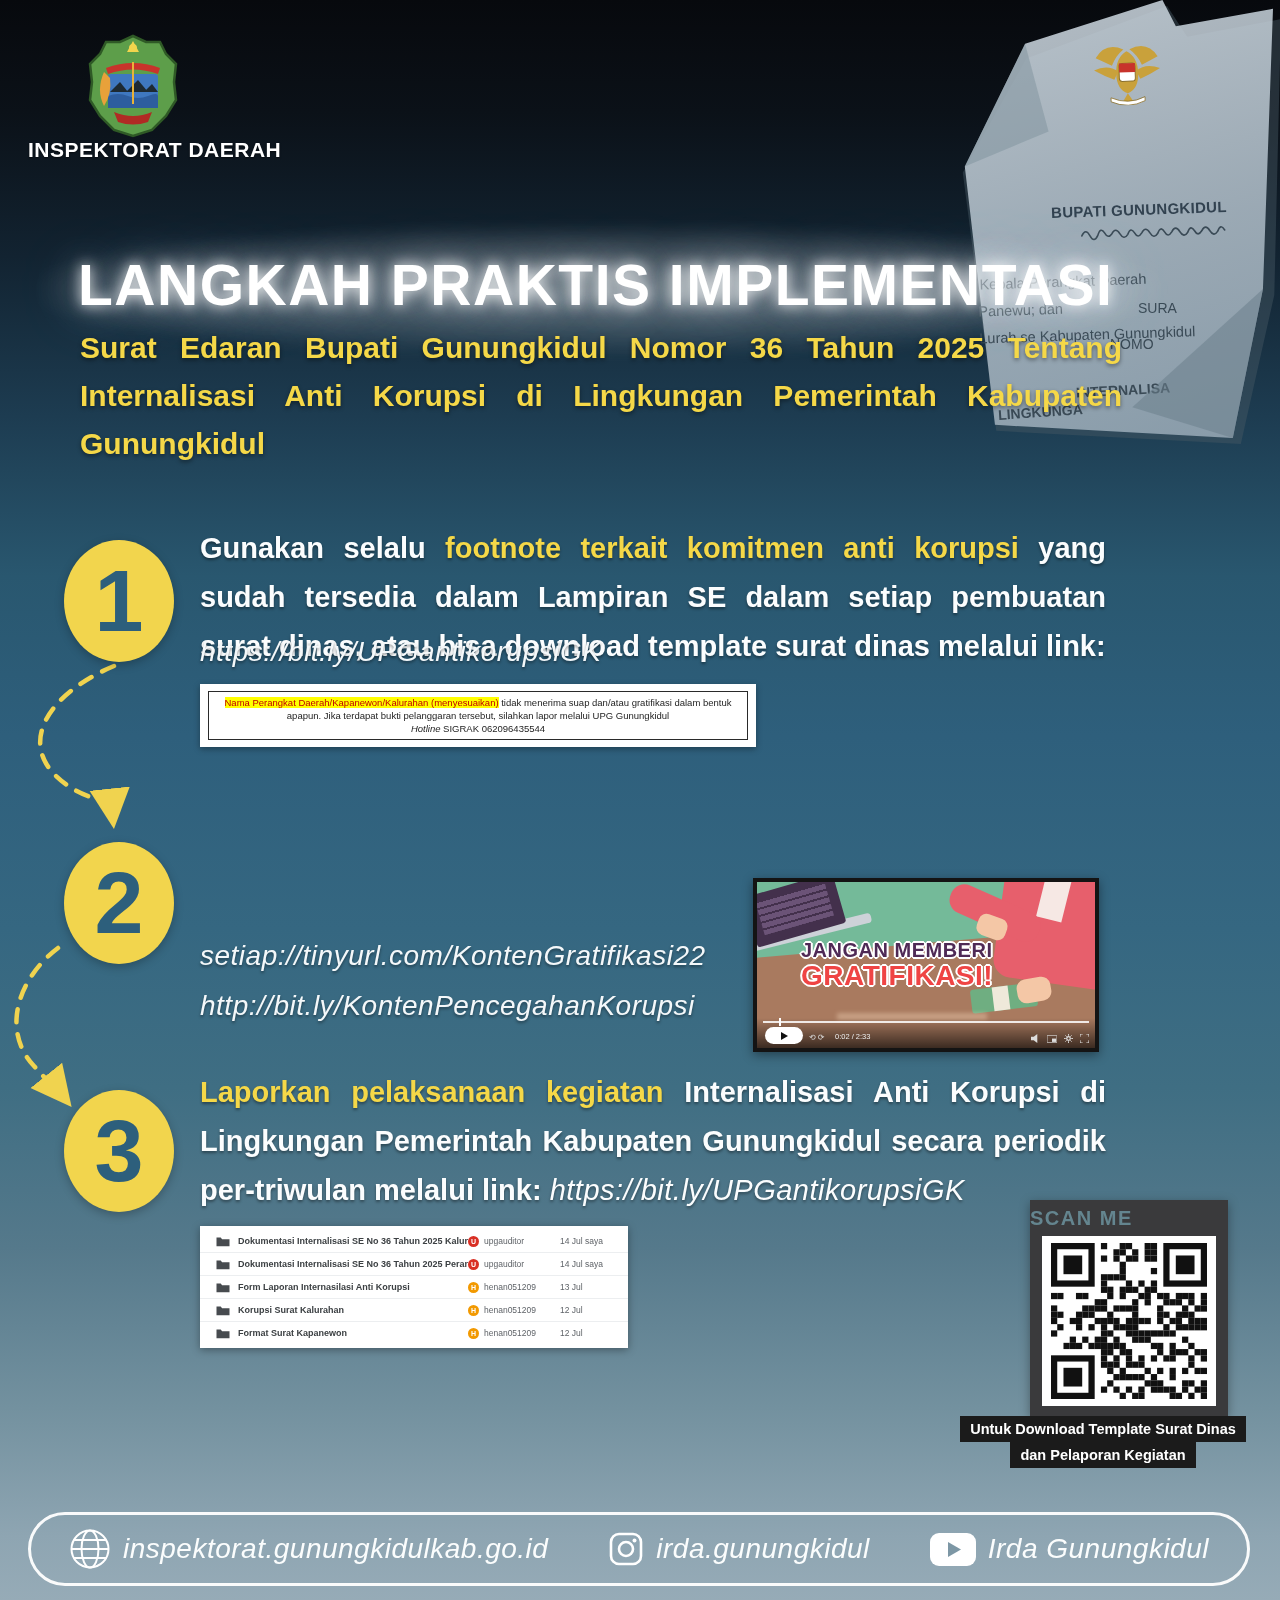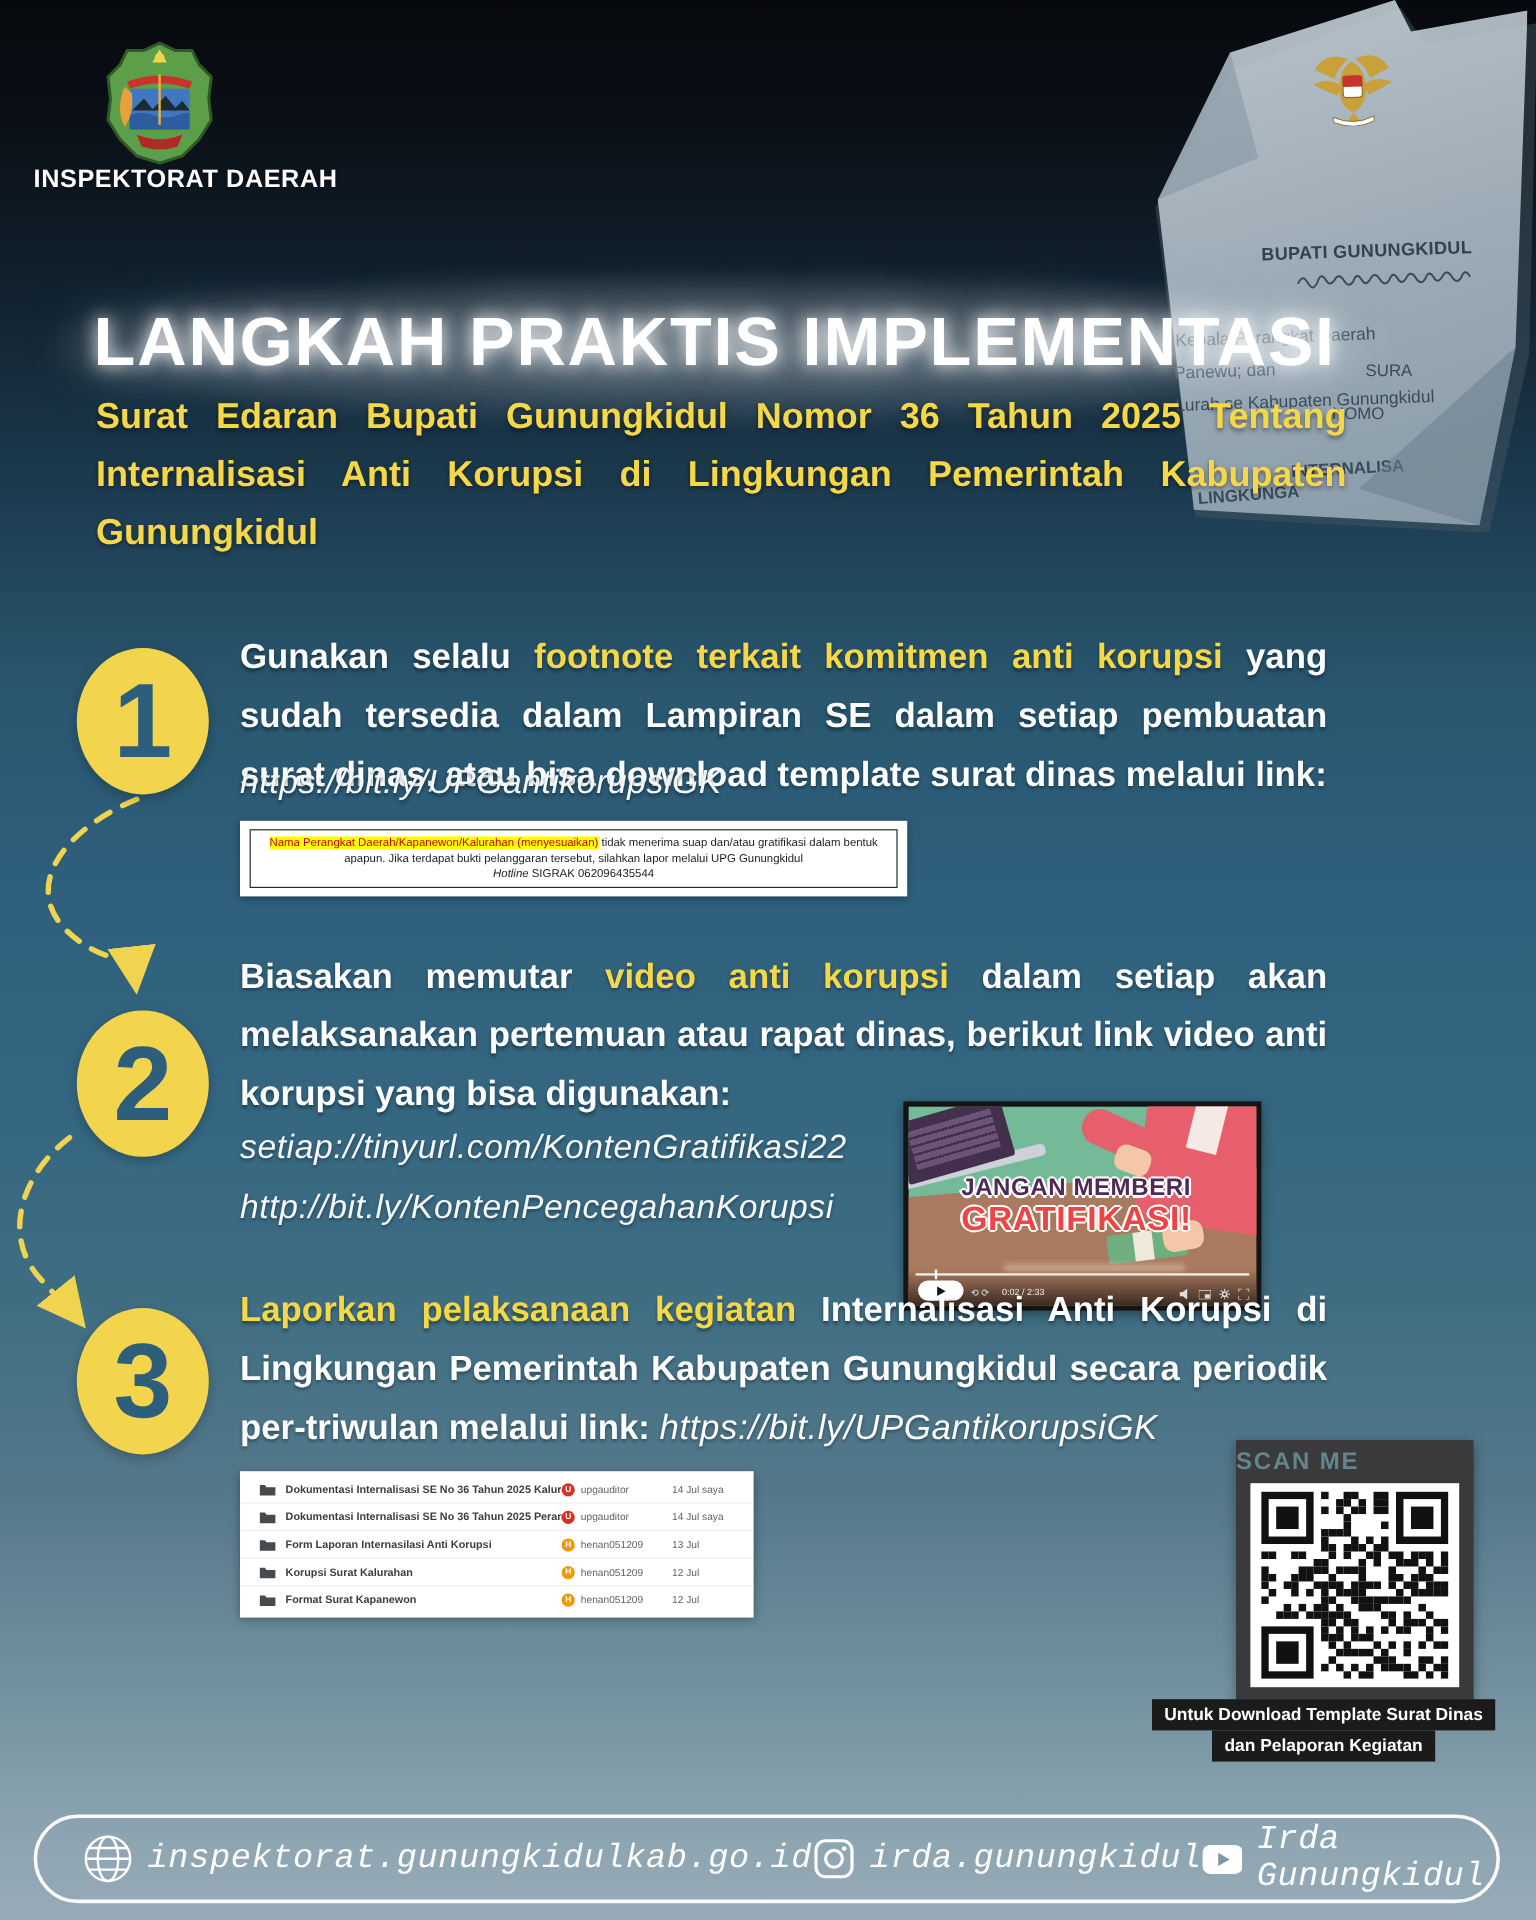--- a/index.html
+++ b/index.html
@@ -62,22 +62,22 @@
   .l1{top:636px;} .l2a{top:940px;} .l2b{top:990px;}
   
   .footnote-outer{left:200px;top:684px;width:540px;background:#fff;padding:7px 8px;z-index:3;
     box-shadow:0 2px 6px rgba(0,0,0,.35);}
   .footnote-inner{border:1.5px solid #2a2a2a;padding:4px 8px;text-align:center;
     font-size:9.5px;line-height:13px;color:#1d1d1d;}
   .footnote-hl{background:#ffff00;color:#c00000;}
   
   .arrows{left:0;top:0;z-index:2;pointer-events:none;}
   
-  .video{left:753px;top:878px;width:298px;height:174px;background:#161616;
-    border:4px solid #141414;box-sizing:border-box;z-index:3;overflow:hidden;box-shadow:0 3px 10px rgba(0,0,0,.4);margin-top:40px;}
+  .video{left:753px;top:878px;width:346px;height:174px;background:#161616;
+    border:4px solid #141414;box-sizing:border-box;z-index:3;overflow:hidden;box-shadow:0 3px 10px rgba(0,0,0,.4);}
   .vid-wall{position:absolute;left:0;top:0;width:100%;height:46%;background:#74ba99;}
   .vid-desk{position:absolute;left:-20px;top:62px;width:360px;height:140px;background:#a97a5f;transform:rotate(-5deg);}
   .vid-laptop{position:absolute;left:-8px;top:2px;width:92px;height:52px;background:#43304c;transform:rotate(-16deg);border-radius:3px;}
   .vid-laptop::after{content:"";position:absolute;left:10px;top:8px;right:10px;bottom:10px;
     background:repeating-linear-gradient(0deg,#6b5377 0 5px,#43304c 5px 7px);}
   .vid-laptop-base{position:absolute;left:-14px;top:46px;width:130px;height:10px;background:#cdd2d8;transform:rotate(-14deg);border-radius:4px;}
   .vid-torso{position:absolute;right:-24px;top:-18px;width:120px;height:120px;background:#e75f6c;border-radius:18px;transform:rotate(8deg);}
   .vid-lapel{position:absolute;right:28px;top:-6px;width:26px;height:44px;background:#f6e8e4;transform:rotate(14deg);}
   .vid-arm{position:absolute;right:52px;top:16px;width:96px;height:30px;background:#e75f6c;border-radius:14px;transform:rotate(24deg);}
   .vid-hand1{position:absolute;right:88px;top:34px;width:30px;height:22px;background:#f4c7a6;border-radius:8px;transform:rotate(20deg);}
@@ -118,21 +118,21 @@
   .qr-scan{position:absolute;left:0;top:7px;width:100%;text-align:left;
     font-size:20px;font-weight:800;letter-spacing:1.5px;color:#64858f;}
   .qr-white{position:absolute;left:12px;top:36px;width:174px;height:170px;background:#fff;
     display:flex;align-items:center;justify-content:center;}
   .qr-captions{left:940px;top:1416px;width:326px;text-align:center;z-index:3;line-height:0;}
   .qr-cap-bar{display:inline-block;background:#1b1b1b;color:#fff;font-size:14.5px;font-weight:700;
     line-height:24px;padding:1px 10px;}
   
   .footer-pill{left:28px;top:1512px;width:1222px;height:74px;border:3px solid rgba(255,255,255,.95);
     border-radius:40px;box-sizing:border-box;display:flex;align-items:center;justify-content:space-between;
-    padding:0 38px;z-index:3;font-family:Liberation Mono, monospace;}
+    padding:0 38px;z-index:3;}
   .footer-item{display:flex;align-items:center;gap:12px;color:#fbfdfd;
     font-size:28px;font-style:italic;font-weight:400;letter-spacing:.5px;}
   .footer-item svg{display:block;}
 </style>
 </head>
 <body>
 
 <div id="poster">
 
   <svg class="abs" style="left:86px;top:34px;z-index:3" width="94" height="104" viewBox="0 0 94 104">
@@ -211,21 +211,20 @@
   <div class="abs footnote-outer">
     <div class="footnote-inner">
       <span class="footnote-hl">Nama Perangkat Daerah/Kapanewon/Kalurahan (menyesuaikan)</span><span> tidak menerima suap dan/atau gratifikasi dalam bentuk apapun.  Jika terdapat bukti pelanggaran tersebut, silahkan lapor melalui UPG Gunungkidul</span><br>
       <i>Hotline</i><span> SIGRAK 062096435544</span>
     </div>
   </div>
 
   <div class="abs step-circle c2">
     <span>2</span>
   </div>
-  <div class="abs step-text t2"><span>Biasakan memutar </span><span class="hl">video anti korupsi</span><span> dalam setiap akan melaksanakan pertemuan atau rapat dinas, berikut link video anti korupsi yang bisa digunakan:</span></div>
   <div class="abs link-line l2a">setiap://tinyurl.com/KontenGratifikasi22</div>
   <div class="abs link-line l2b">http://bit.ly/KontenPencegahanKorupsi</div>
 
   <div class="abs video">
     <div class="vid-wall"></div>
     <div class="vid-desk"></div>
     <div class="vid-laptop-base"></div>
     <div class="vid-laptop"></div>
     <div class="vid-torso"></div>
     <div class="vid-lapel"></div>

